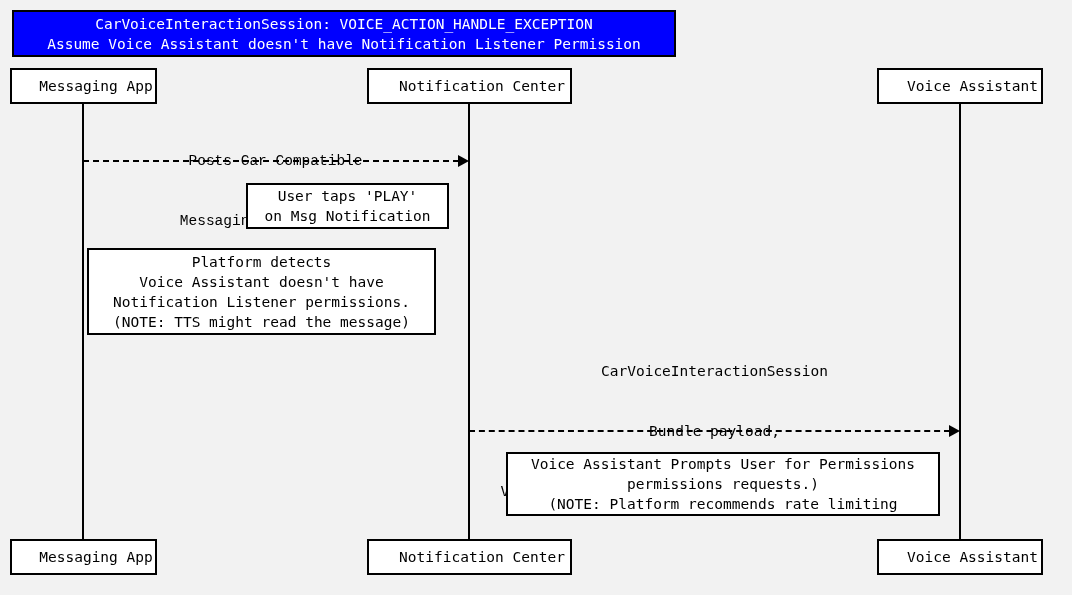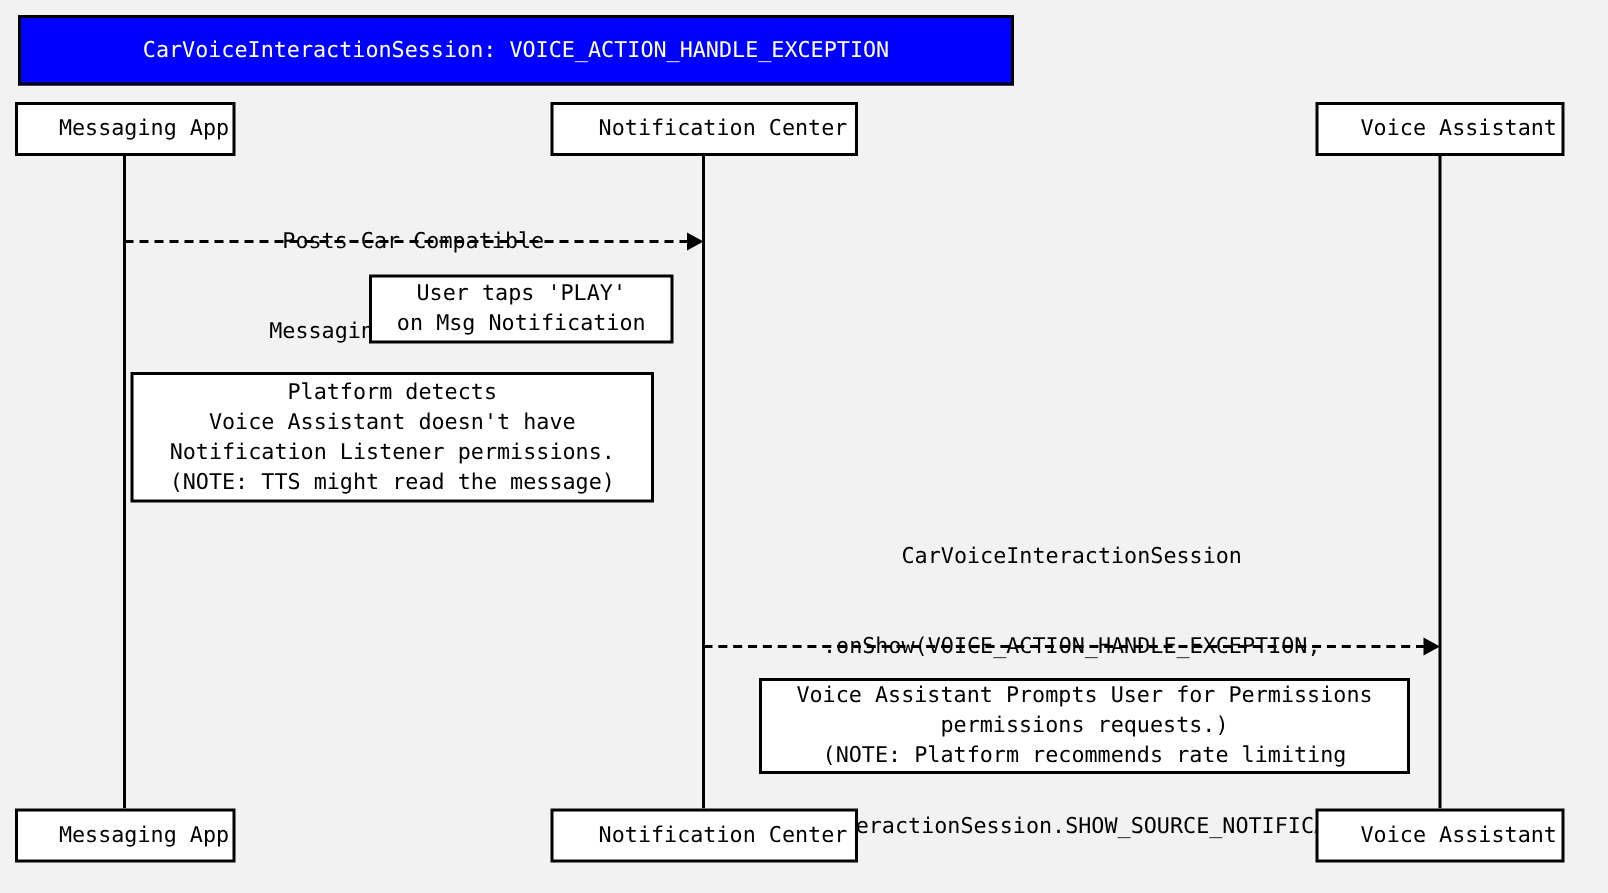--- a/index.html
+++ b/index.html
@@ -105,58 +105,58 @@
   }
   .note span, .title-banner span, .msg-label span { display: block; }
 </style>
 </head>
 <body>
 
 <div id="canvas">
 
   <div class="title-banner">
     <span>CarVoiceInteractionSession: VOICE_ACTION_HANDLE_EXCEPTION</span>
+    <span>Assume Voice Assistant doesn't have Notification Listener Permission</span>
   </div>
 
   <div class="lifeline" style="left:82px;"></div>
   <div class="lifeline" style="left:468px;"></div>
   <div class="lifeline" style="left:959px;"></div>
 
   <div class="participant" style="left:10px;  top:68px; width:147px;">
     <span>Messaging App</span>
   </div>
   <div class="participant" style="left:367px; top:68px; width:205px;">
     <span>Notification Center</span>
   </div>
   <div class="participant" style="left:877px; top:68px; width:166px;">
     <span>Voice Assistant</span>
   </div>
 
-  <div class="msg-label" style="left:83px; top:111px; width:385px;">
+  <div class="msg-label" style="left:83px; top:111px; width:385px;font-family:Liberation Mono, monospace;">
     <span>Posts Car Compatible</span>
     <span>Messaging Notification</span>
   </div>
   <div class="msg-line" style="left:83px; top:160px; width:376px;"></div>
   <div class="arrow-head" style="left:458px; top:155px;"></div>
 
   <div class="note" style="left:246px; top:183px; width:203px; height:46px;">
     <span>User taps 'PLAY'</span>
     <span>on Msg Notification</span>
   </div>
 
   <div class="note" style="left:87px; top:248px; width:349px; height:87px;">
     <span>Platform detects</span>
     <span>Voice Assistant doesn't have</span>
     <span>Notification Listener permissions.</span>
     <span>(NOTE: TTS might read the message)</span>
   </div>
 
   <div class="msg-label" style="left:469px; top:321px; width:491px;">
     <span>CarVoiceInteractionSession</span>
-    <span>.onShow(VOICE_ACTION_HANDLE_EXCEPTION,</span>
     <span>Bundle payload,</span>
     <span>VoiceInteractionSession.SHOW_SOURCE_NOTIFICATION)</span>
   </div>
   <div class="msg-line" style="left:469px; top:430px; width:481px;"></div>
   <div class="arrow-head" style="left:949px; top:425px;"></div>
 
   <div class="note" style="left:506px; top:452px; width:434px; height:64px;align-items:center;">
     <span>Voice Assistant Prompts User for Permissions</span>
     <span>permissions requests.)</span>
     <span>(NOTE: Platform recommends rate limiting</span>

